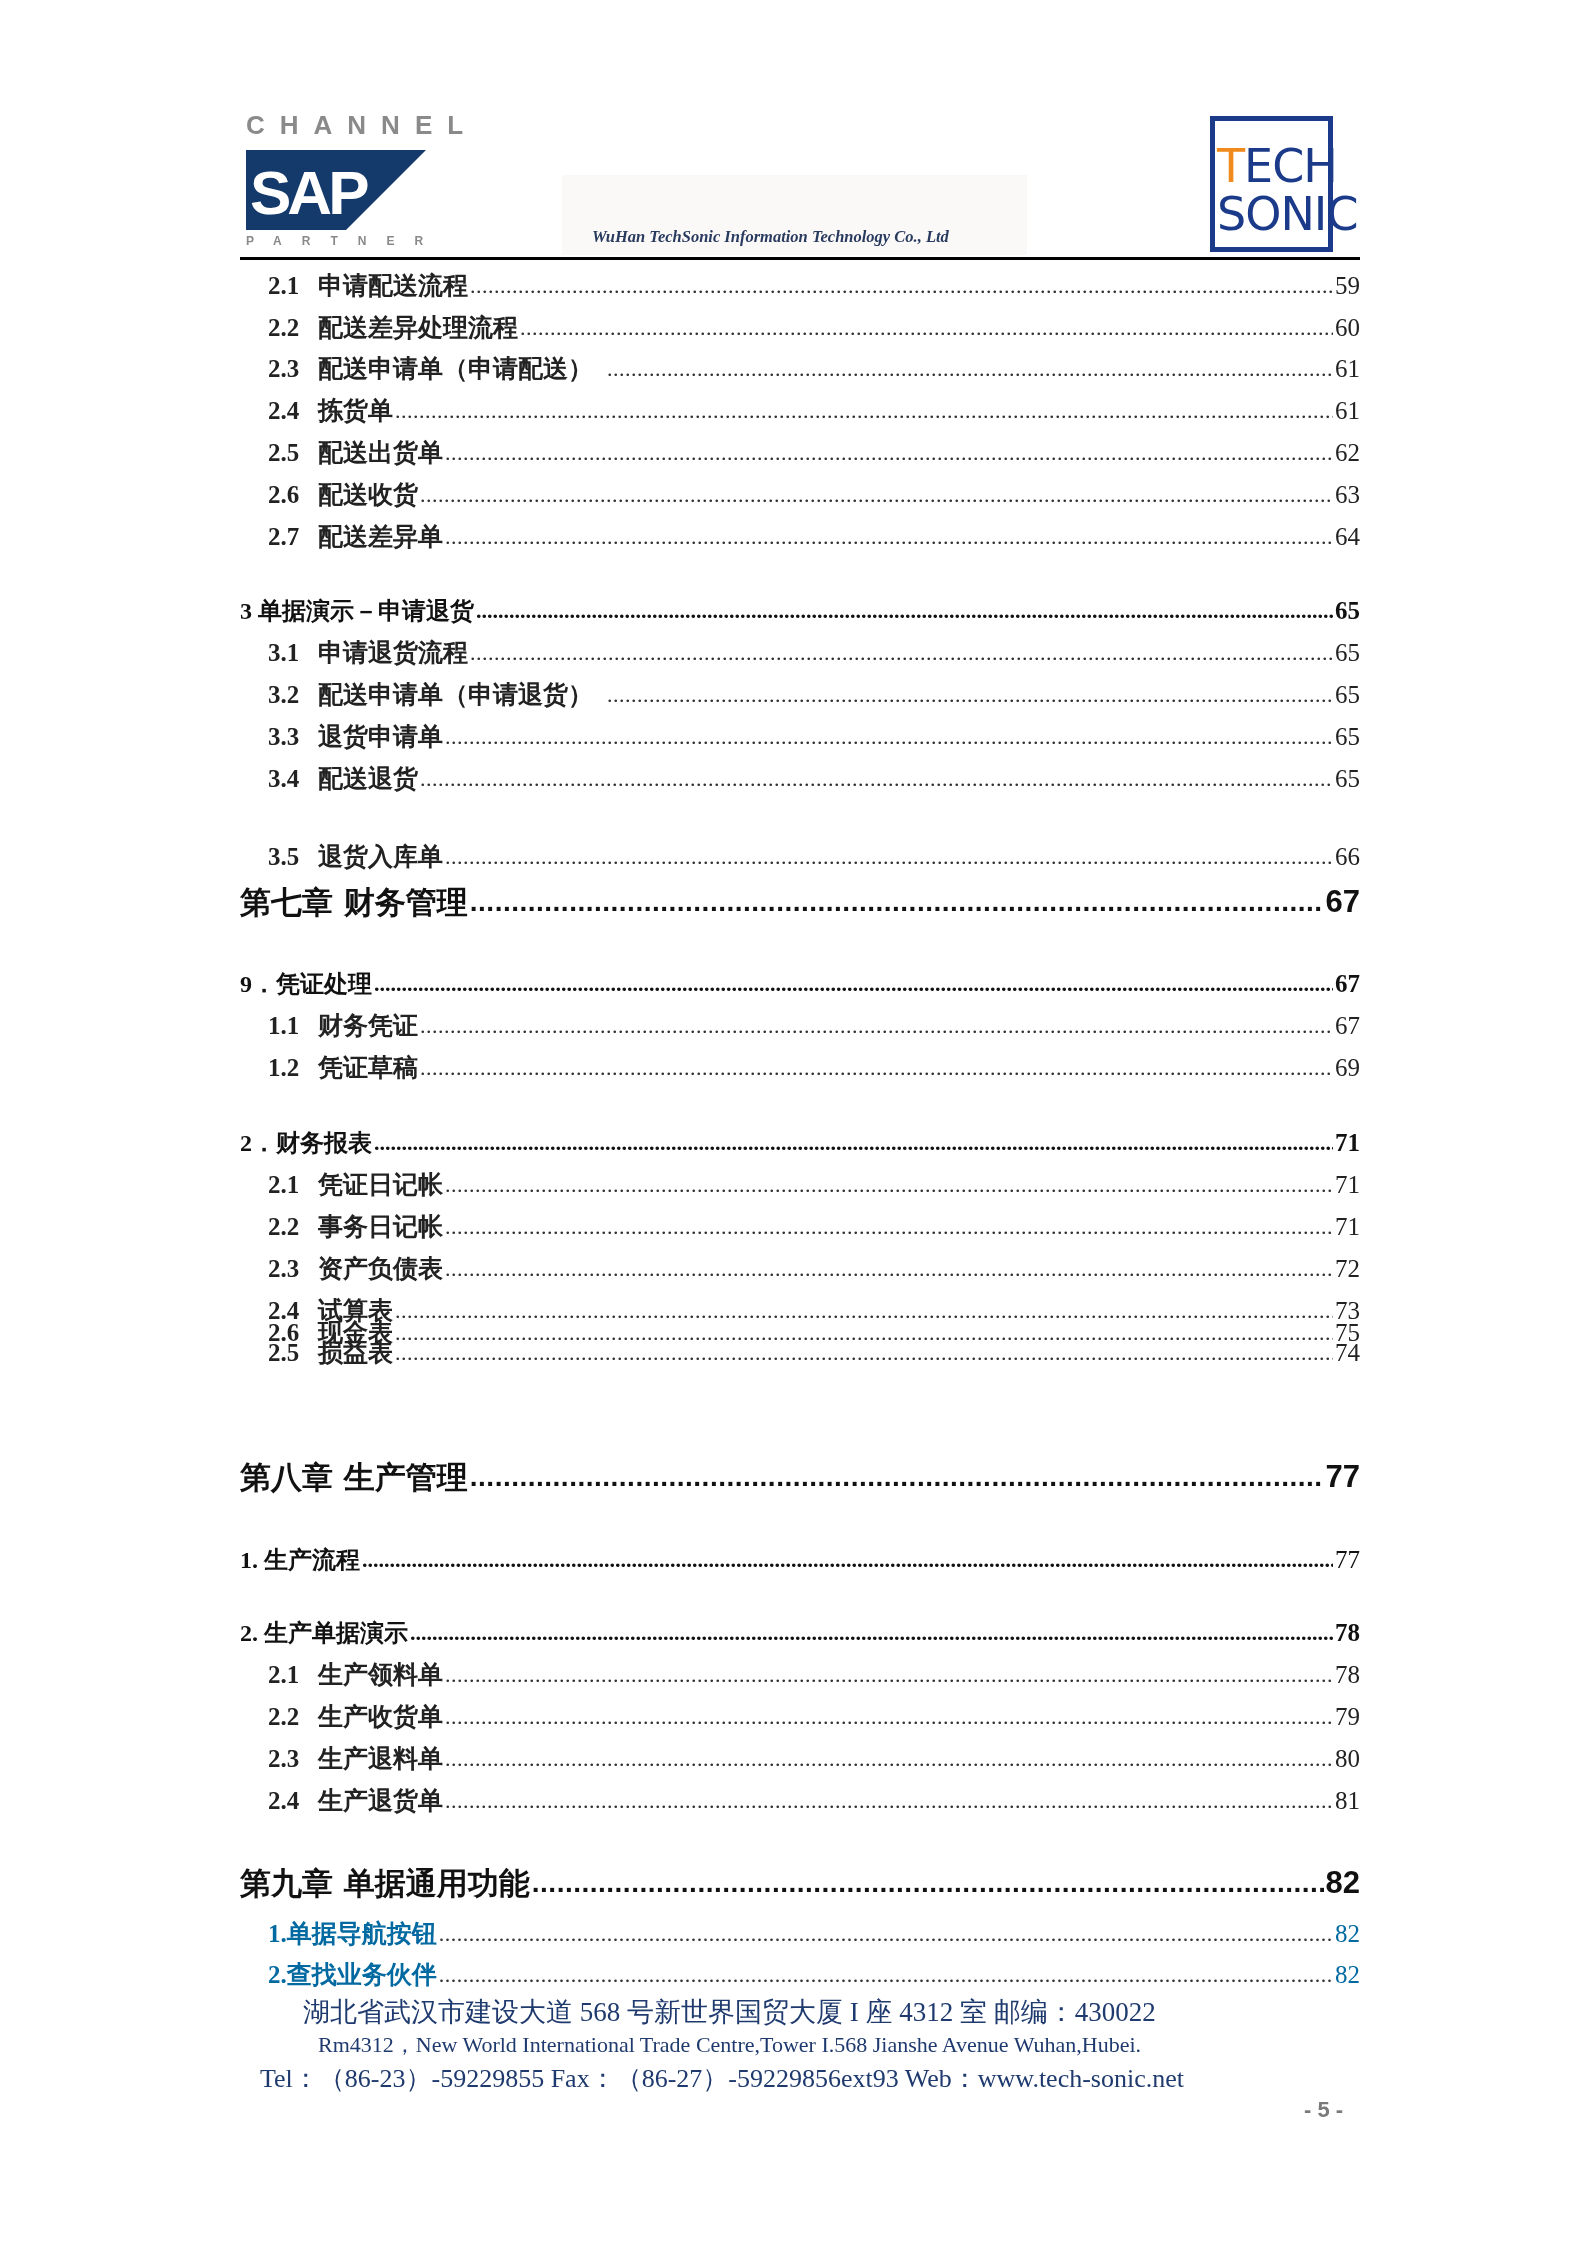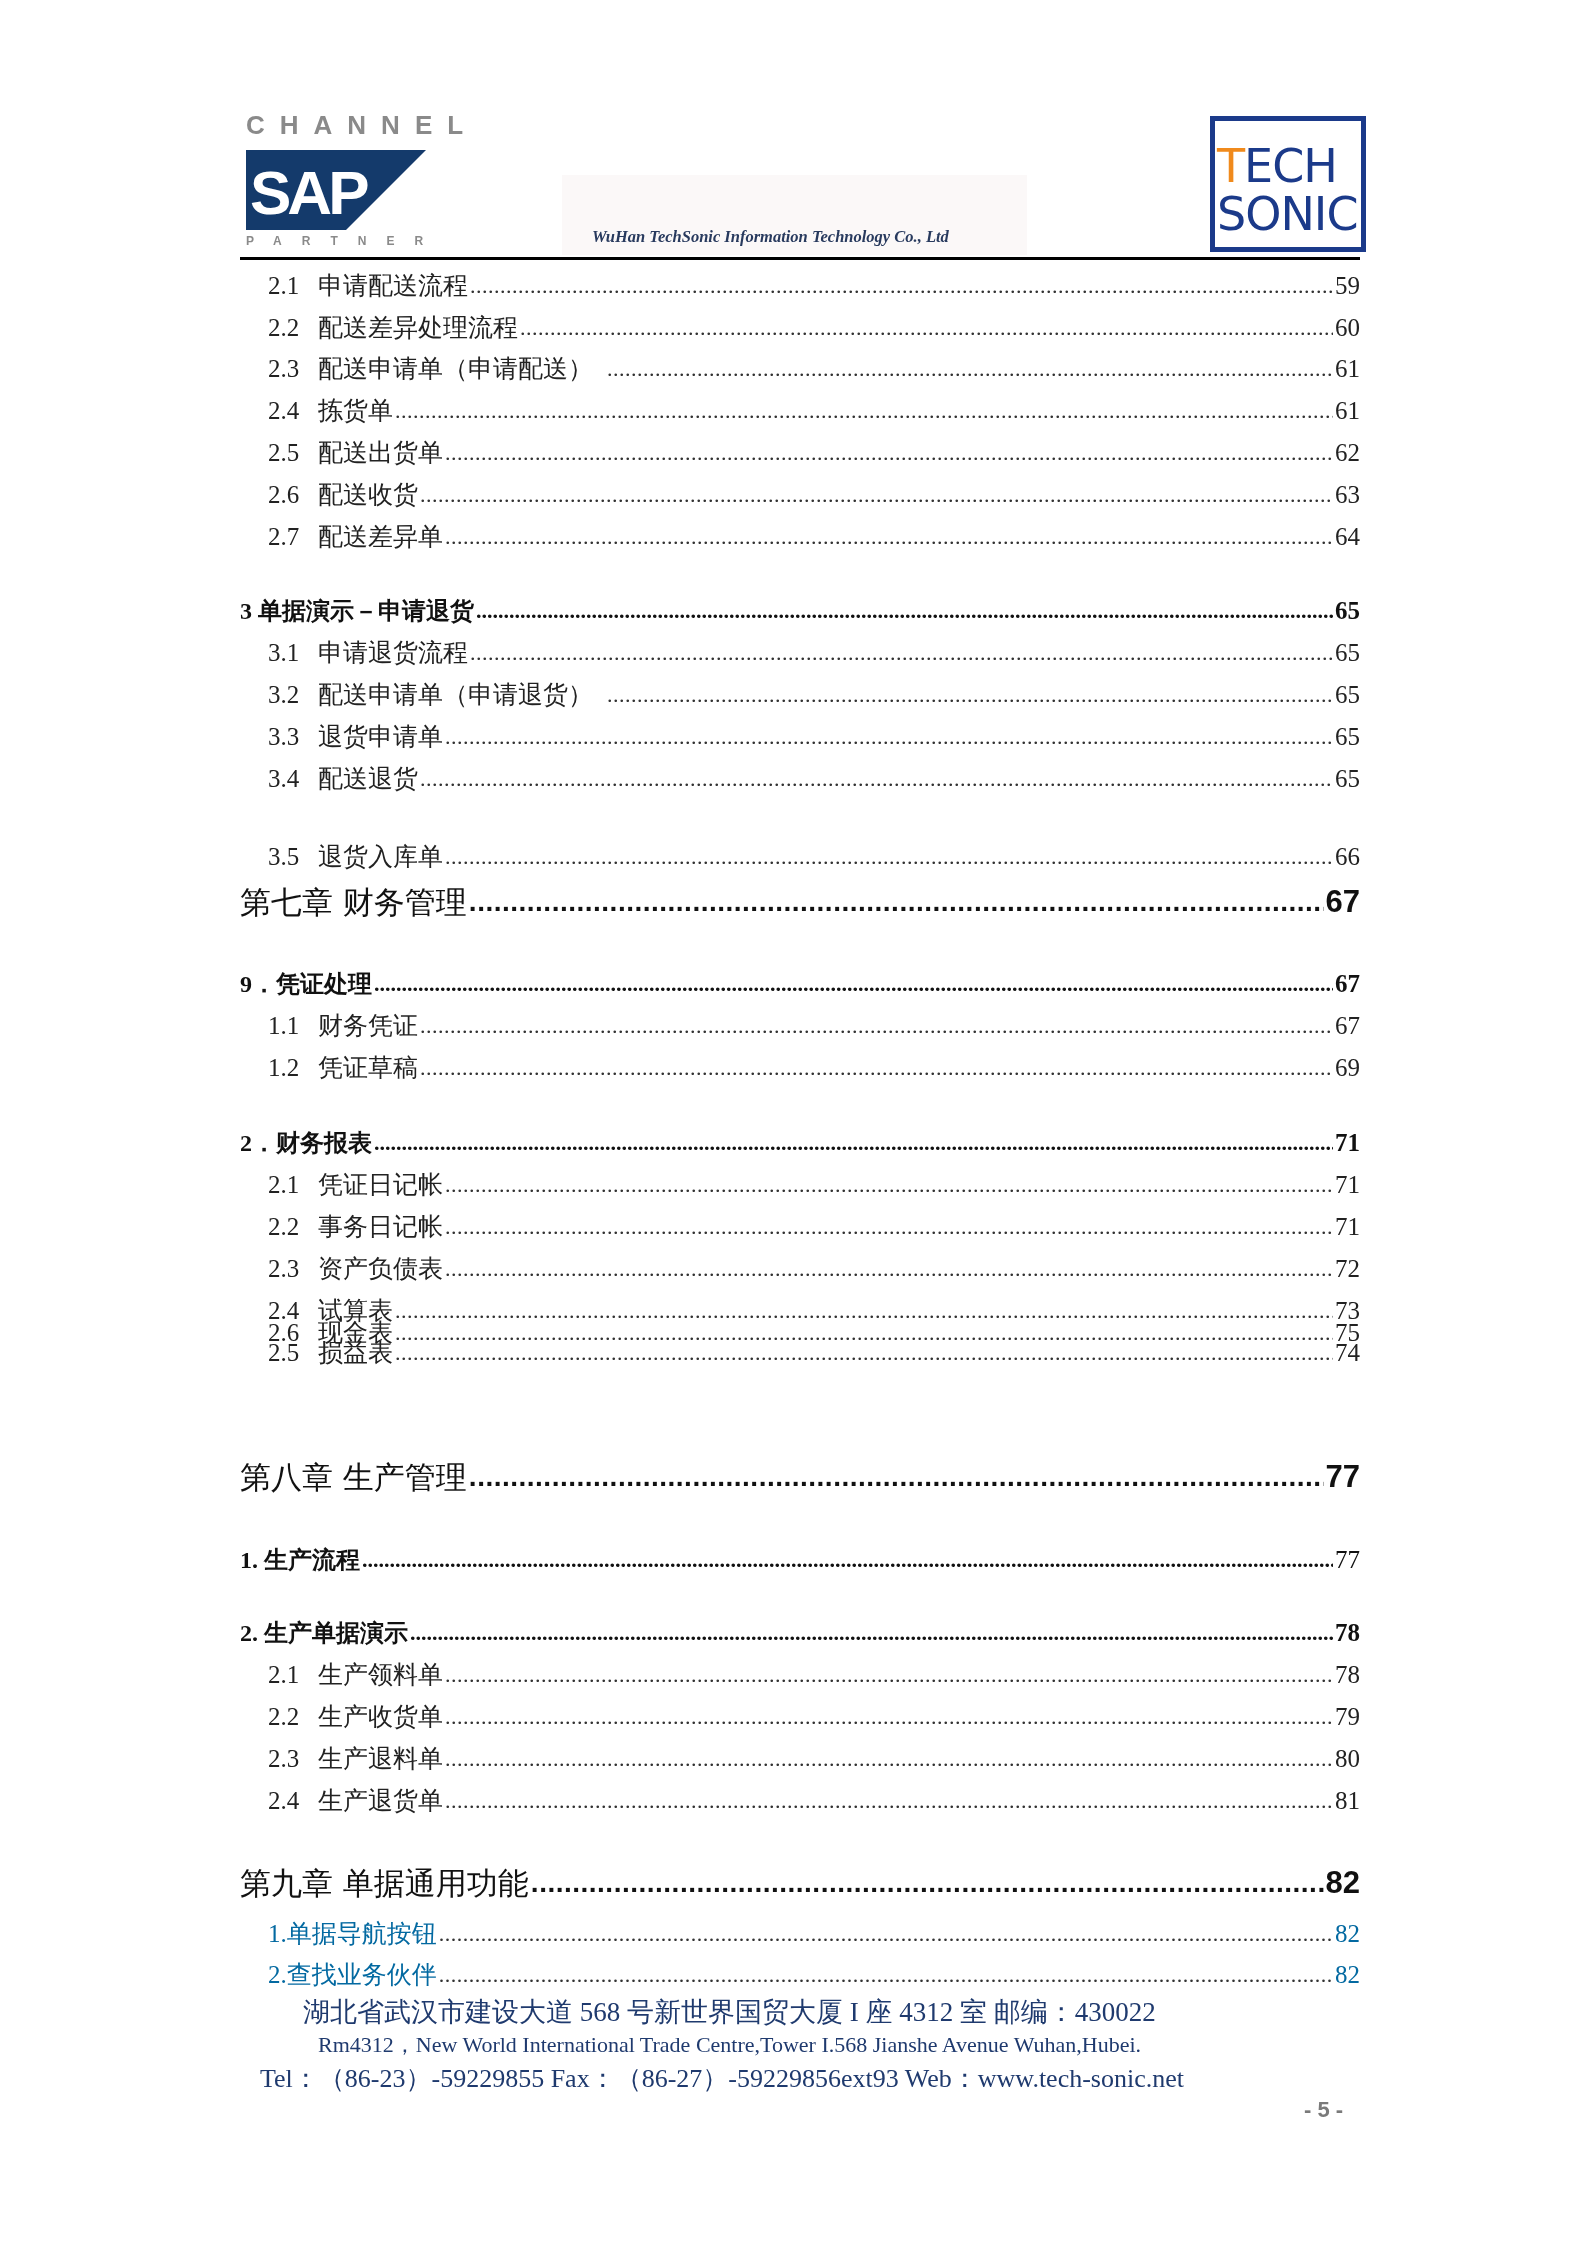--- a/index.html
+++ b/index.html
@@ -12,31 +12,31 @@
   .channel-text { position:absolute; left:0; top:2px; width:180px; font-family:"Liberation Sans",sans-serif;
                   font-weight:bold; font-size:26px; letter-spacing:15px; color:#8a8a8a; line-height:26px; }
   .sap-block { position:absolute; left:0; top:40px; width:180px; height:80px; }
   .partner-text { position:absolute; left:0; top:124px; width:180px; font-family:"Liberation Sans",sans-serif;
                   font-weight:bold; font-size:12px; letter-spacing:20px; color:#8a8a8a; line-height:14px; }
   .company-box { left:562px; top:175px; width:465px; height:80px; background:#fbf8f8; }
   .company-cn { position:absolute; left:36px; top:14px; font-family:"DejaVu Sans",sans-serif; font-size:31px;
                 color:#283a5e; letter-spacing:2px; font-style:italic; line-height:36px; white-space:nowrap; }
   .company-en { position:absolute; left:30px; top:52px; font-family:"Liberation Serif",serif; font-style:italic;
                 font-weight:bold; font-size:16.5px; color:#283a5e; white-space:nowrap; line-height:20px; }
-  .tech-logo { left:1210px; top:116px; width:156px; height:136px; border:5px solid #1b3a8a; box-sizing:border-box; background:#fff; }
+  .tech-logo { left:1210px; top:116px; width:123px; height:136px; border:5px solid #1b3a8a; box-sizing:border-box; background:#fff; }
   .tech-line1, .tech-line2 { position:absolute; left:2px; width:130px; font-family:"DejaVu Sans",sans-serif;
                 font-size:46px; line-height:50px; color:#1b3a8a; letter-spacing:-1px; }
   .tech-line1 { top:20px; }
   .tech-line2 { top:68px; }
   .tech-t { color:#f08a1c; }
   .header-rule { left:240px; top:257px; width:1120px; height:3px; background:#000; }
 
   
   .toc-row { position:absolute; left:240px; width:1120px; height:40px; display:flex; align-items:flex-end; white-space:nowrap; }
-  .toc-row .lbl { flex:0 0 auto; }
+  .toc-row .lbl { flex:0 0 auto;font-weight:bold; }
   .toc-row .dots { flex:1 1 auto; overflow:hidden; white-space:nowrap; margin:0 2px; }
   .toc-row .dots::before { content:"....................................................................................................................................................................................................................................................................................................................................................."; }
   .toc-row .pg { flex:0 0 auto; }
 
   .lvl2 { font-size:25px; line-height:32px; color:#222; }
   .lvl2 .lbl { padding-left:28px; }
   .lvl2 .num { display:inline-block; width:50px; }
   .lvl2 .dots { font-size:22px; letter-spacing:0.5px; color:#333; }
   .lvl2 .pg { font-size:25px; }
 

